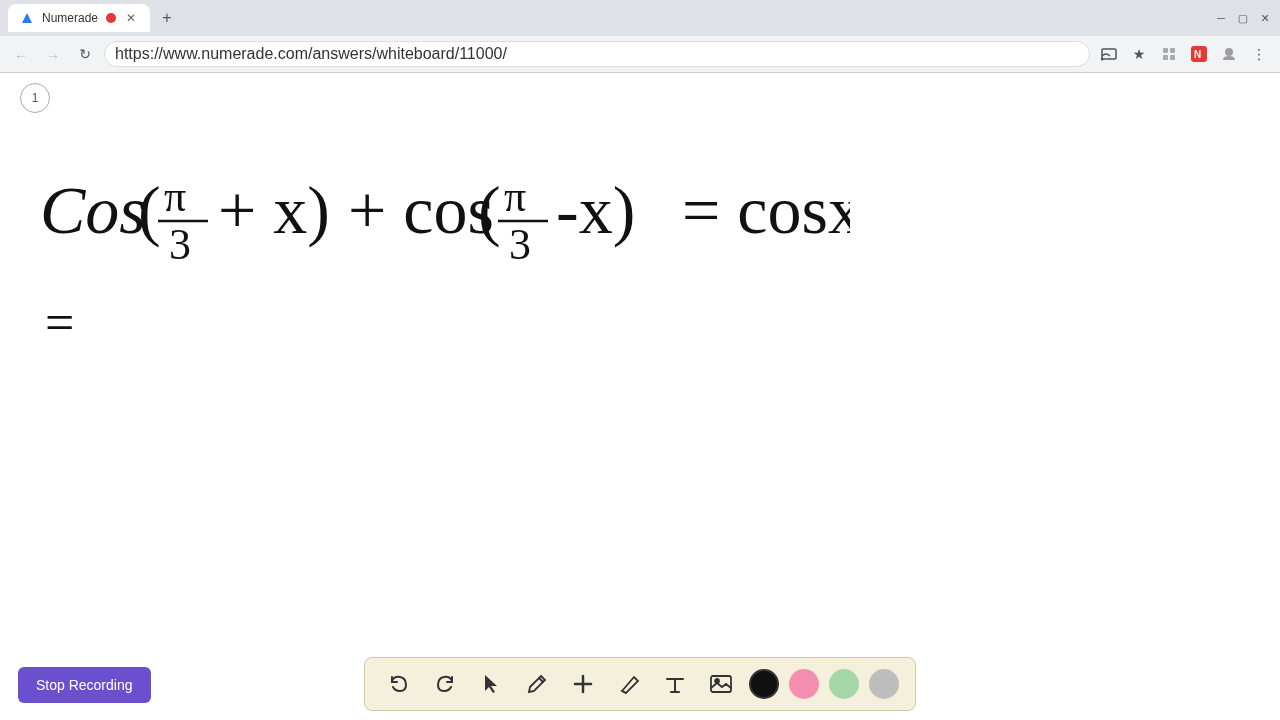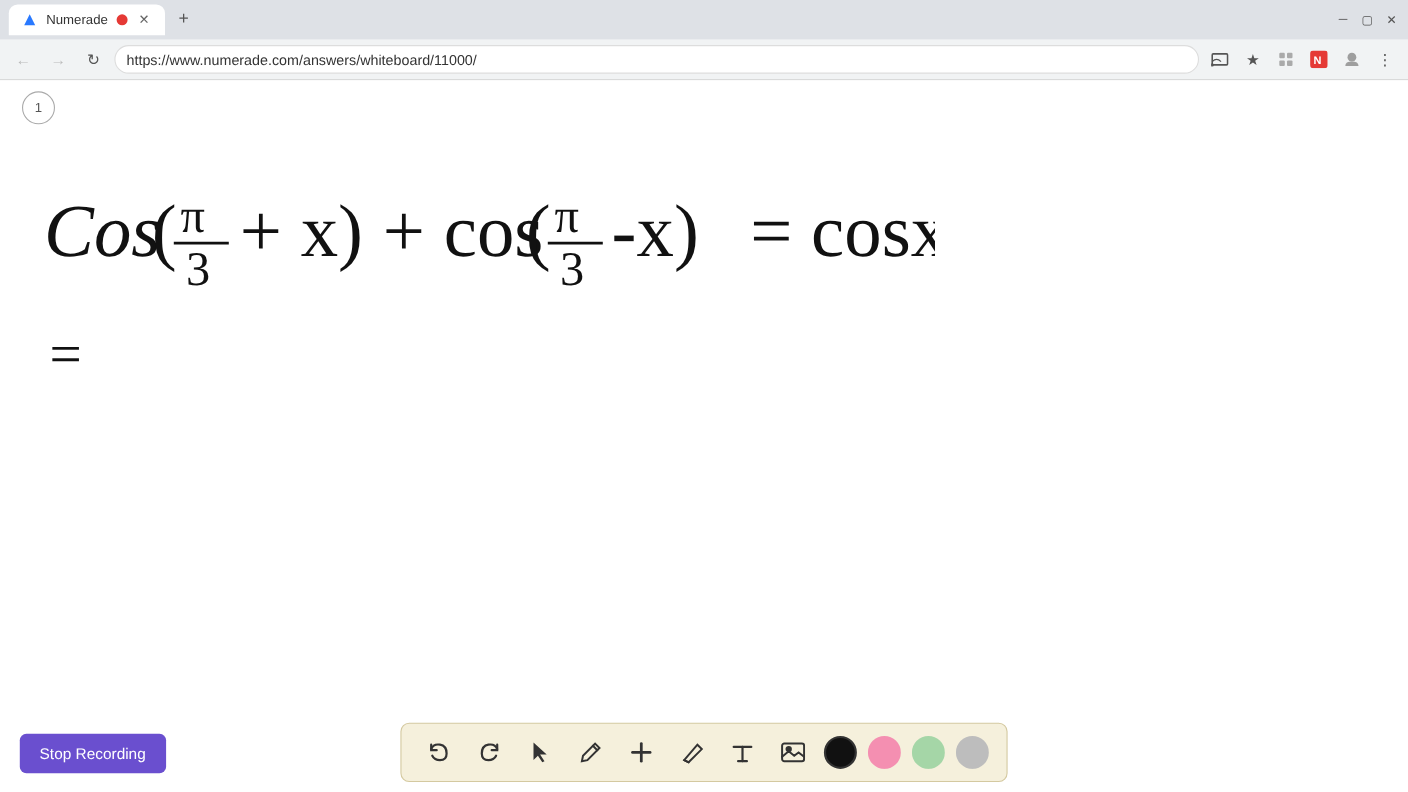--- a/index.html
+++ b/index.html
@@ -104,21 +104,21 @@
     .nav-btn.disabled { color: #bbb; cursor: default; }
     .address-bar {
       flex: 1;
       height: 26px;
       background: #fff;
       border: 1px solid #ddd;
       border-radius: 13px;
       display: flex;
       align-items: center;
       padding: 0 10px;
-      font-size: 13px;
+      font-size: 16px;
       color: #333;
     }
     .nav-actions {
       display: flex;
       gap: 4px;
       align-items: center;
     }
     .nav-action-btn {
       width: 26px;
       height: 26px;

